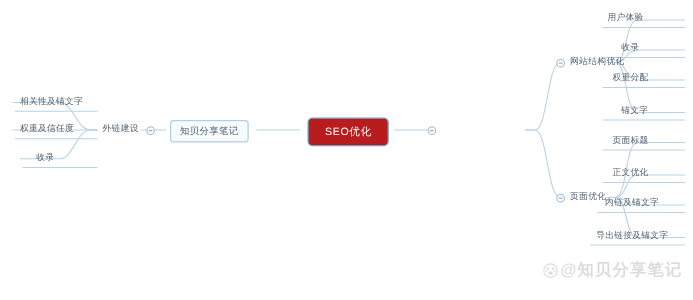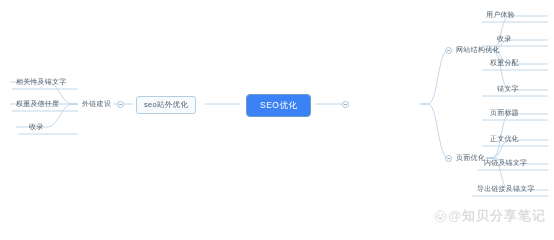--- a/index.html
+++ b/index.html
@@ -47,21 +47,21 @@
     border: 1px solid #b3cde3;
     background: #f7fbfe;
     border-radius: 3px;
     font-size: 7.5px;
     color: #4a5a68;
     padding: 4px 7px;
     letter-spacing: 0.3px;
   }
   
   .root {
-    background: #3b82f6;
+    background: #b91c1c;
     border: 1px solid #6d9cc4;
     border-radius: 4px;
     color: #ffffff;
     font-size: 8.5px;
     padding: 6px 13px;
     letter-spacing: 0.5px;
   }
   
   .branch {
     font-size: 7px;
@@ -147,21 +147,21 @@
       <path d="M 482 96 L 548 96"></path>
       <path d="M 482 120 L 548 120"></path>
       <path d="M 482 146 L 548 146"></path>
       <path d="M 478 170 L 548 170"></path>
       <path d="M 472 196 L 548 196"></path>
     </g>
   </svg>
 
   <div class="node root" style="left:246px; top:94px;">SEO优化</div>
 
-  <div class="node boxed" style="left:136px; top:96px;">seo站外优化</div>
+  <div class="node boxed" style="left:136px; top:96px;">知贝分享笔记</div>
   <div class="toggle" style="left:117px; top:100.5px;"></div>
 
   <div class="node branch" style="left:82px; top:100px;">外链建设</div>
 
   <div class="node leaf" style="left:16px; top:78px;">相关性及锚文字</div>
   <div class="node leaf" style="left:16px; top:100px;">权重及信任度</div>
   <div class="node leaf" style="left:29px; top:123px;">收录</div>
 
   <div class="toggle" style="left:342px; top:100.5px;"></div>
 

